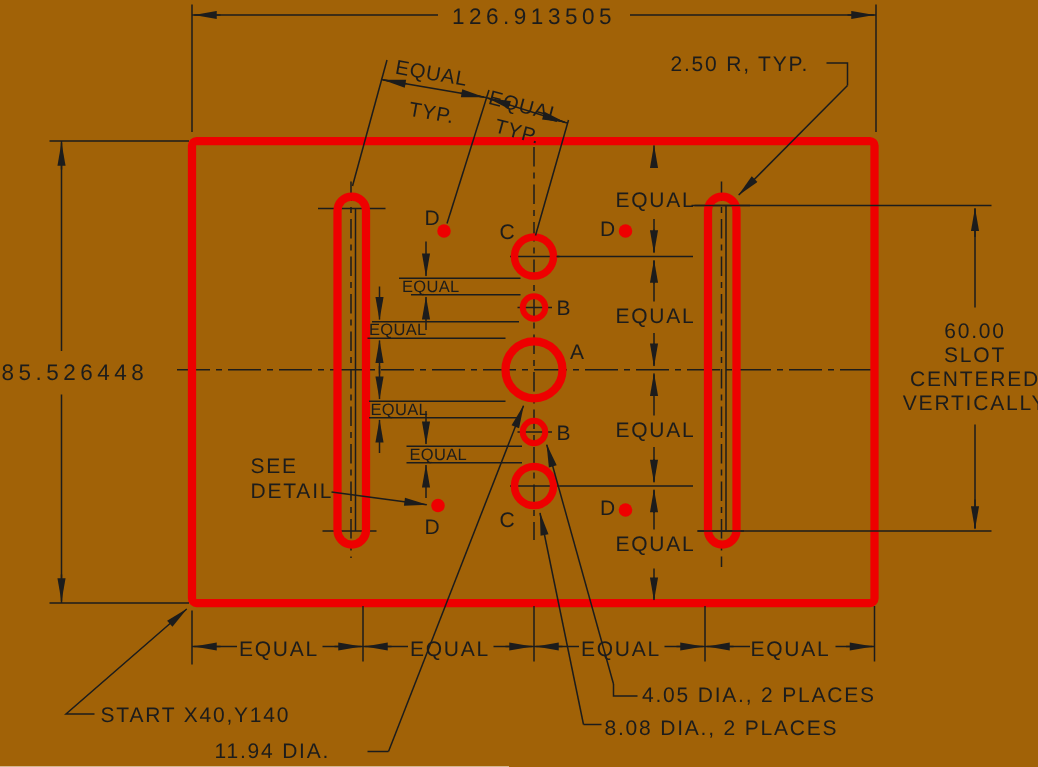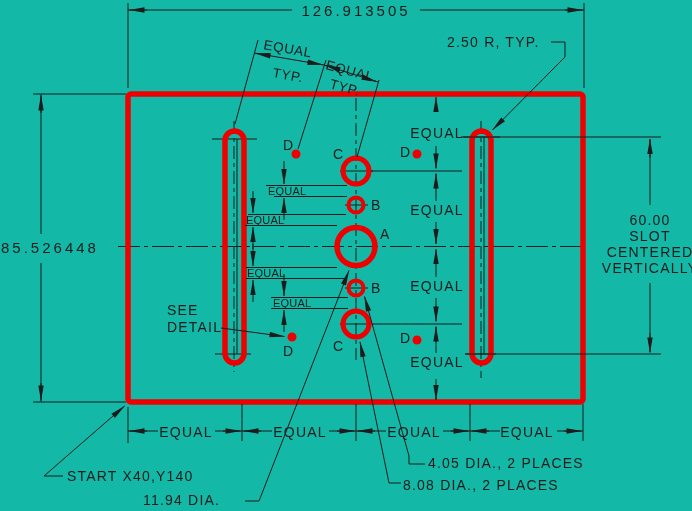--- a/index.html
+++ b/index.html
@@ -1,16 +1,16 @@
 <!DOCTYPE html>
 <html><head>
 <meta charset="utf-8">
 <style>
   html,body{margin:0;padding:0;background:#fbfcfd;}
-  #stage{width:692px;height:511px;position:relative;background:#14b8a6;overflow:hidden;}
+  #stage{width:692px;height:511px;position:relative;background:#a16207;overflow:hidden;}
   svg{display:block;}
   .t{font-family:"Liberation Sans",sans-serif;fill:#1c1c1c;}
   .num{font-size:15px;letter-spacing:3px;}
   .d14{font-size:14px;letter-spacing:1.2px;}
   .d13{font-size:13.5px;letter-spacing:0.6px;}
   .d11{font-size:11px;letter-spacing:0.2px;}
   .mid{text-anchor:middle;}
   .red{stroke:#ee0000;fill:none;}
   .dl{stroke:#1c1c1c;stroke-width:1;fill:none;}
   .dot{fill:#ee0000;stroke:none;}

